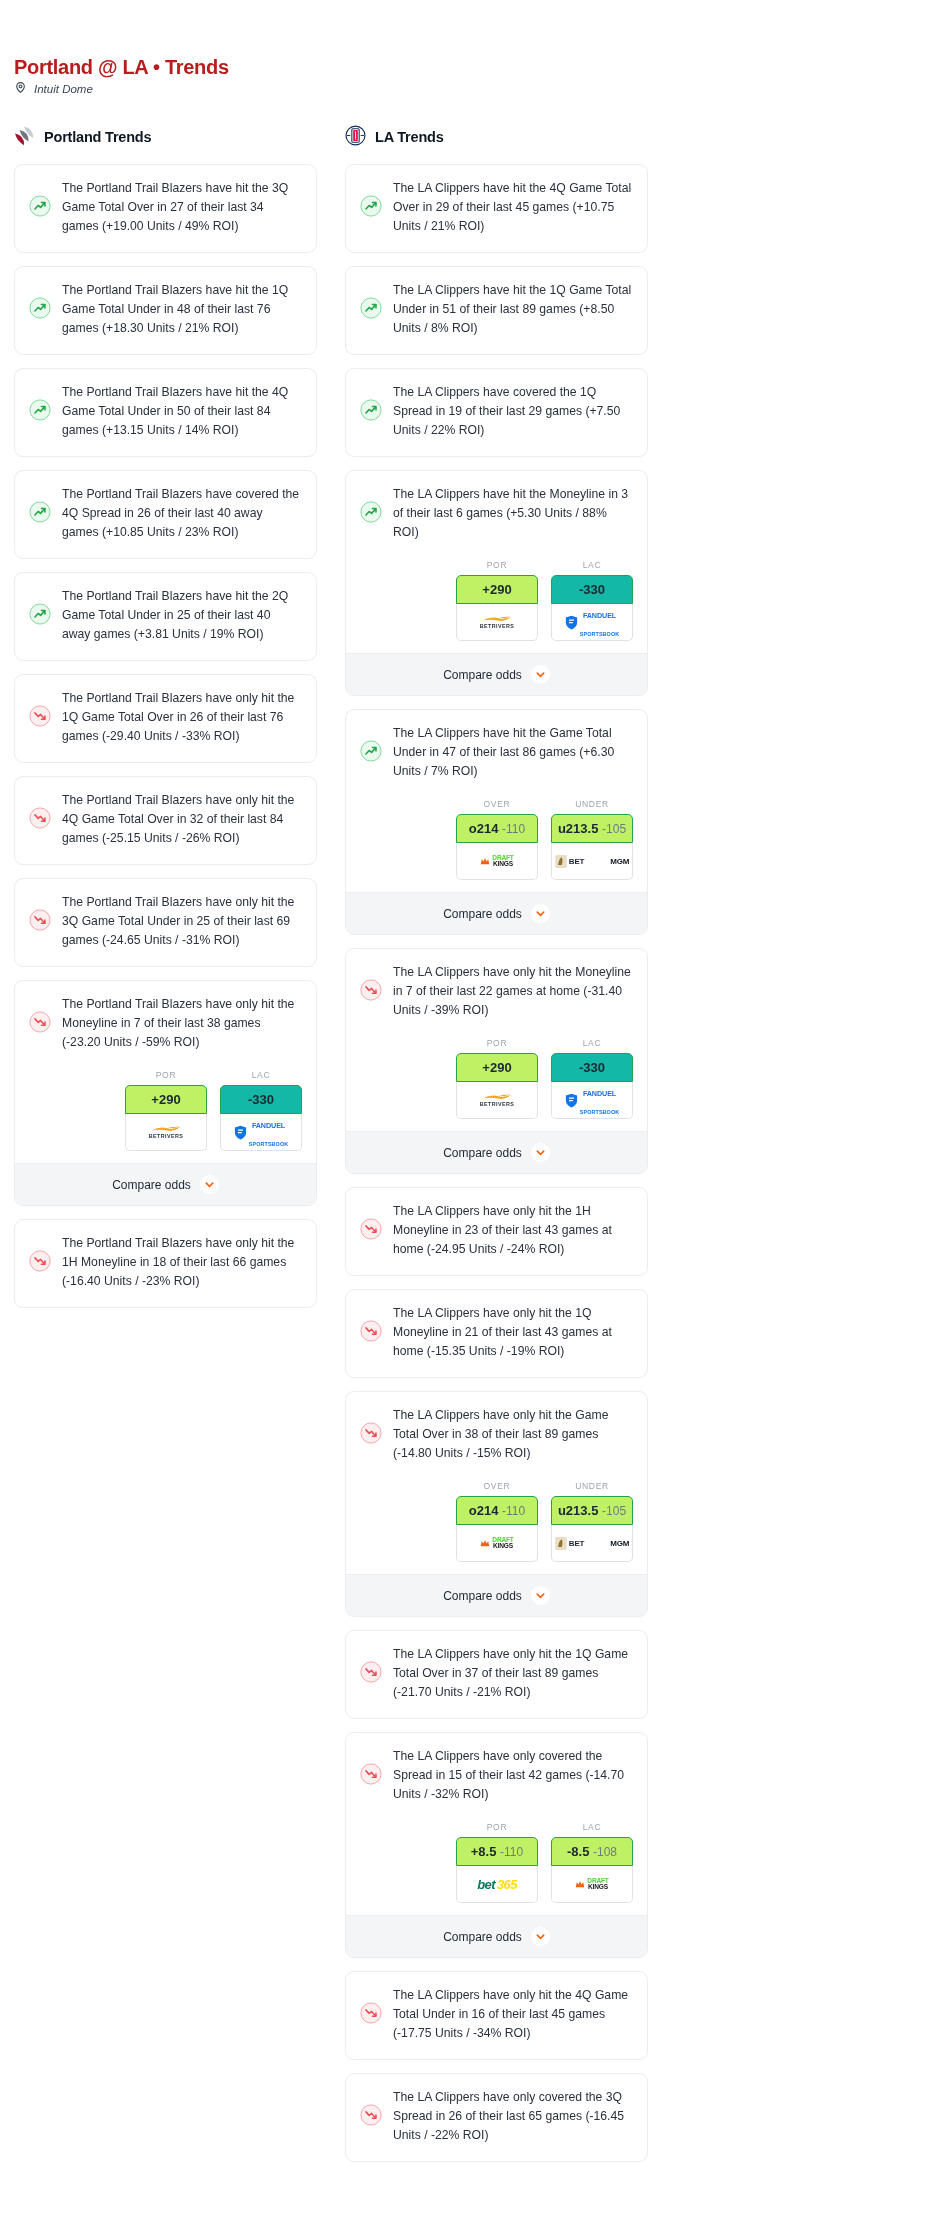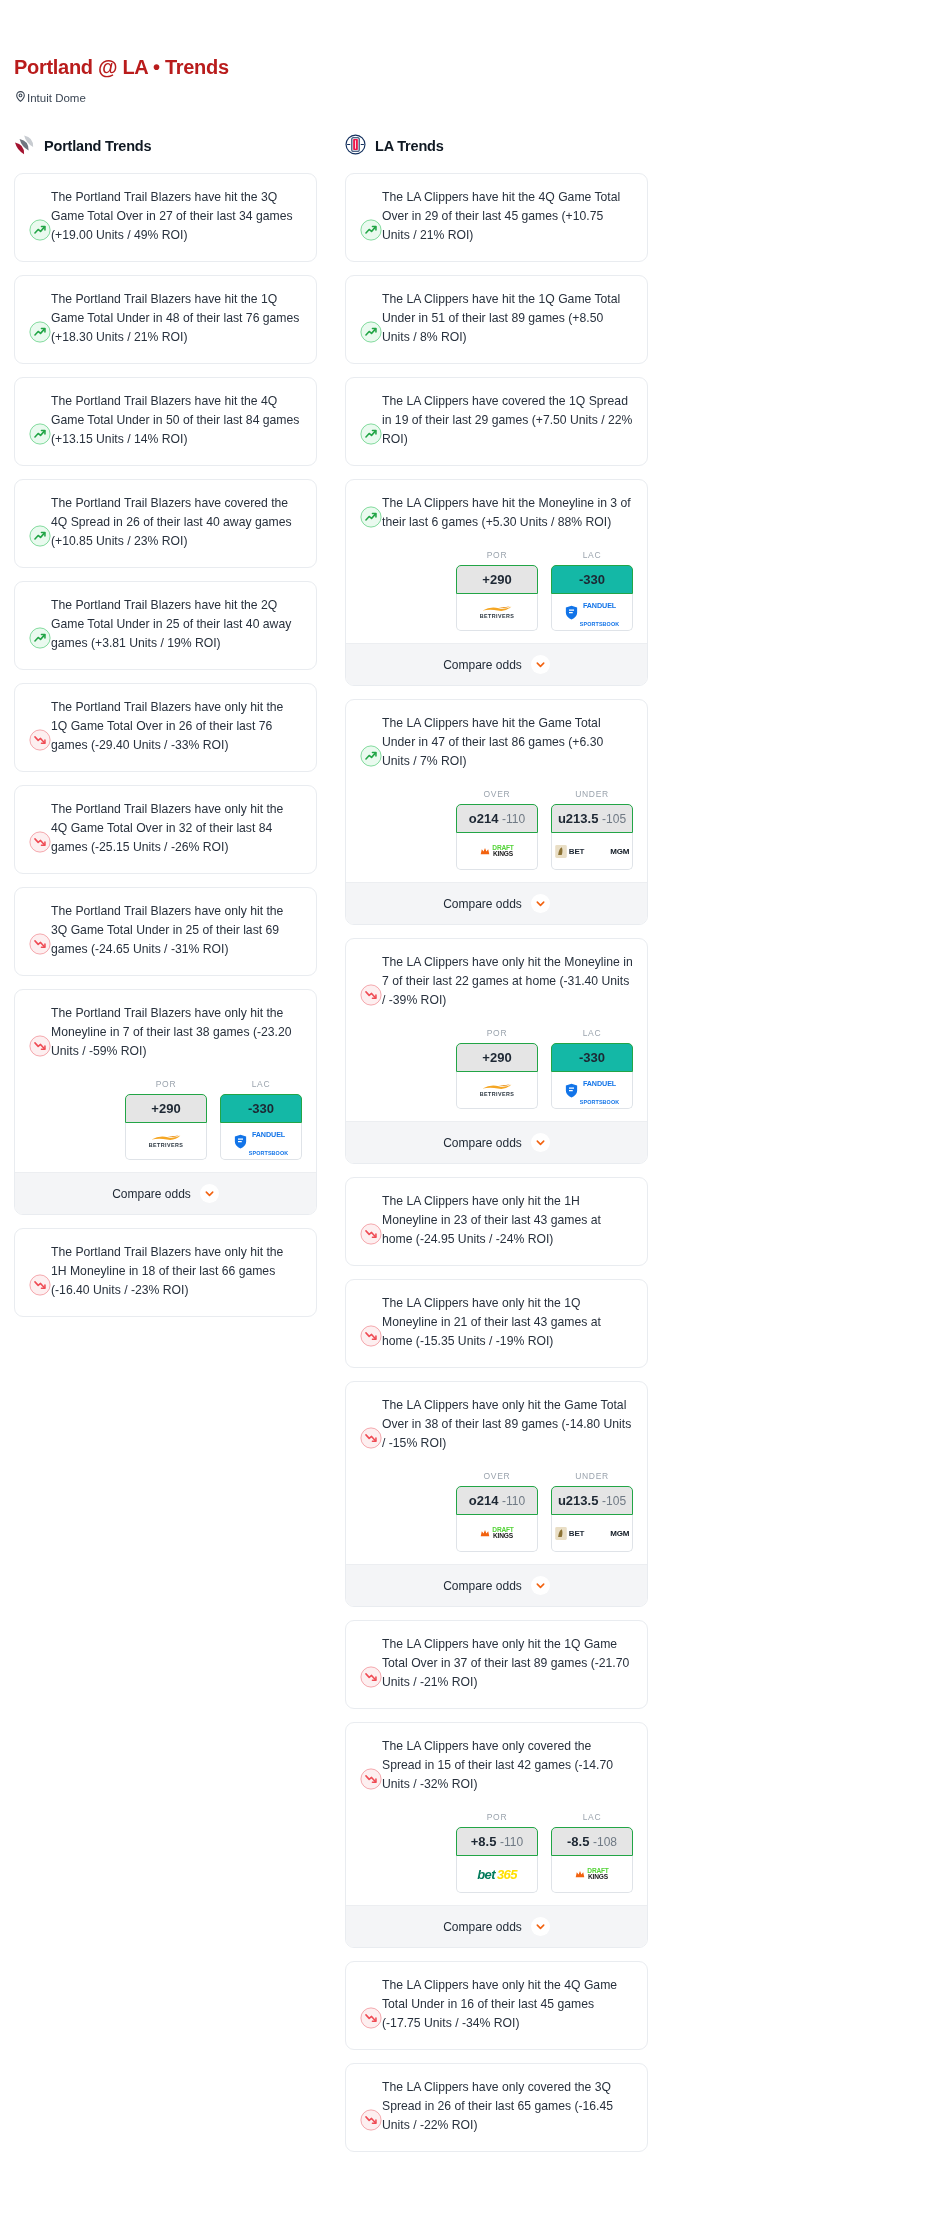--- a/index.html
+++ b/index.html
@@ -16,21 +16,22 @@
     font-size: 20px;
     font-weight: bold;
     letter-spacing: -0.3px;
     color: #b91c1c;
     line-height: 26px;
     margin-top: 48px;
   }
   .venue-row {
     display: flex;
     align-items: center;
-    margin-top: 9px;
+    gap: 7px;
+    font-style: italic;
   }
   .venue-name { font-size: 11.5px; color: #3b4654; }
   .pin-icon { display: block; }
 
   .columns {
     display: flex;
     gap: 28px;
     padding: 0 14px;
     margin-top: 26px;
     align-items: flex-start;
@@ -54,22 +55,23 @@
 
   .trend-card {
     border: 1px solid #e9ecf0;
     border-radius: 9px;
     background: #ffffff;
     margin-bottom: 13px;
     overflow: hidden;
   }
   .trend-body {
     display: flex;
+    gap: 11px;
     padding: 14px 14px 16px 14px;
-    align-items: flex-end;
+    align-items: center;
   }
   .trend-icon { flex: 0 0 22px; margin-top: 1px; }
   .trend-text {
     font-size: 12.2px;
     line-height: 19px;
     color: #28313d;
   }
 
   .odds-row {
     display: flex;
@@ -85,21 +87,21 @@
     margin-bottom: 5px;
     text-transform: uppercase;
   }
   .odds-box {
     border: 1px solid #22a546;
     border-radius: 5px 5px 0 0;
     padding: 6px 2px;
     font-size: 13px;
     font-weight: bold;
     color: #1d2733;
-    background: #e5e5e5;
+    background: #bef264;
     white-space: nowrap;
   }
   .odds-box.highlight { background: #14b8a6; }
   .odds-box .juice { color: #6f7984; font-weight: normal; font-size: 12px; }
   .book-box {
     border: 1px solid #dfe3e8;
     border-top: none;
     border-radius: 0 0 5px 5px;
     height: 37px;
     display: flex;

